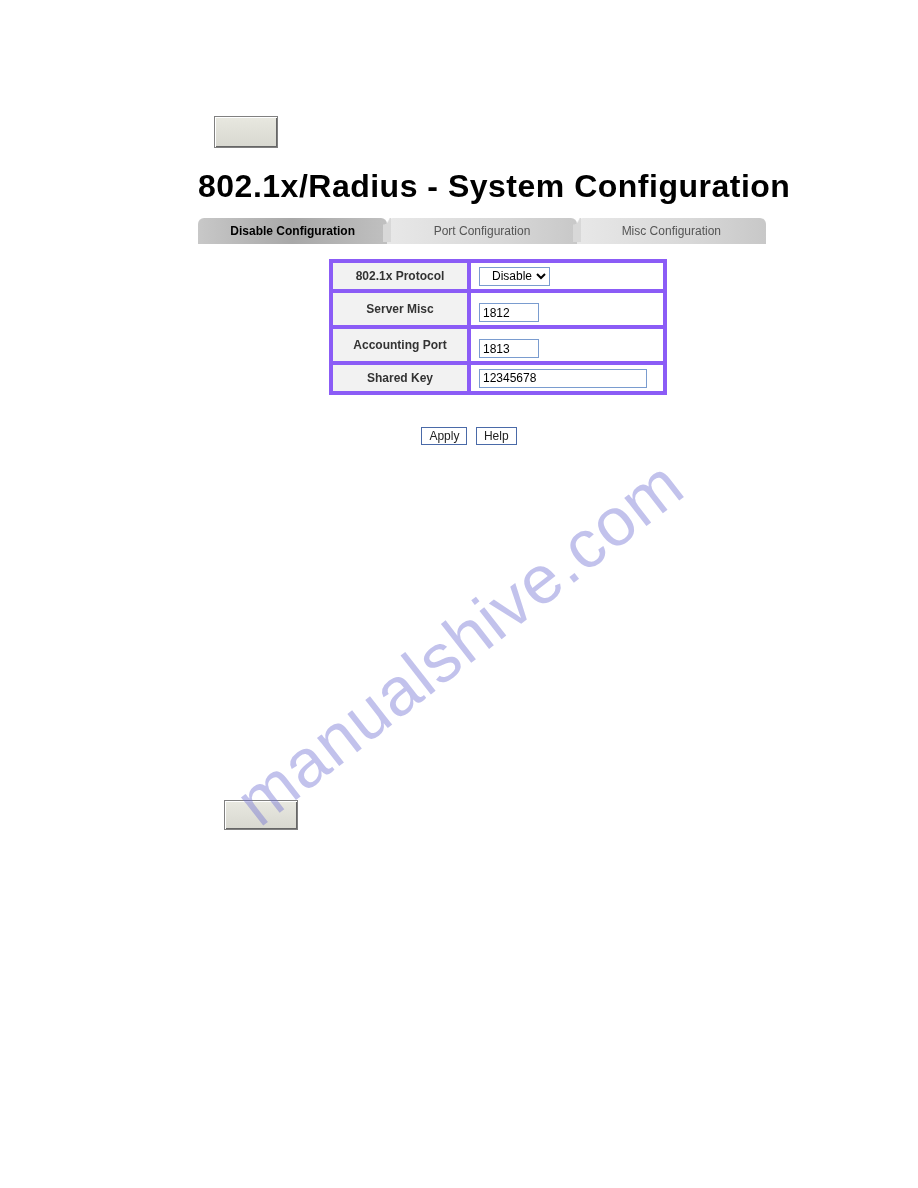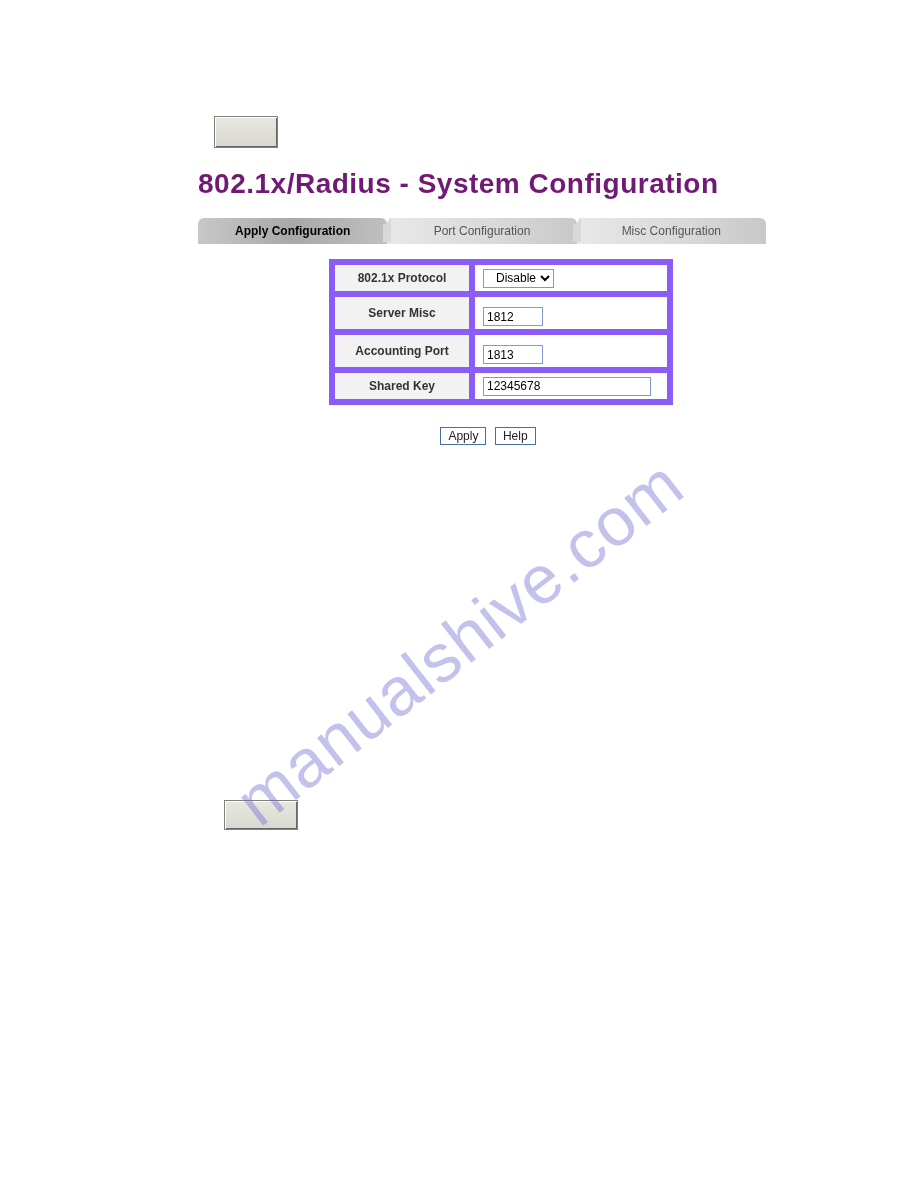--- a/index.html
+++ b/index.html
@@ -20,23 +20,23 @@
     height: 30px;
     background: linear-gradient(#e8e8e0, #d8d8d0);
     border: 1px solid #808080;
     box-shadow: inset 1px 1px 0 #fff, inset -1px -1px 0 #666;
   }
   .page-title {
     position: absolute;
     left: 198px;
     top: 168px;
     font-family: Arial, sans-serif;
-    font-size: 28px;
+    font-size: 32px;
     font-weight: bold;
-    color: #701a75;
+    color: #000000;
     letter-spacing: 0.5px;
   }
   .tabbar {
     position: absolute;
     left: 198px;
     top: 218px;
     width: 568px;
     height: 26px;
     display: flex;
   }
@@ -72,21 +72,21 @@
     background: radial-gradient(circle at 0 0, transparent 6px, #d8d8d8 7px);
   }
   .config-table {
     position: absolute;
     left: 329px;
     top: 259px;
     border-collapse: collapse;
     font-size: 12px;
   }
   .config-table td {
-    border: 6px solid #8b5cf6;
+    border: 4px solid #8b5cf6;
     padding: 3px 8px;
     height: 20px;
     background: #fff;
   }
   .config-table td.label-cell {
     text-align: center;
     background: #f2f2f2;
     font-weight: bold;
     color: #333;
     width: 118px;
@@ -107,21 +107,21 @@
     border: 1px solid #7a9ccf;
     height: 15px;
     padding: 1px 3px;
     background: #fff;
   }
   .input-short { width: 100px; }
   .input-port { width: 52px; margin-top: 7px; }
   .input-long { width: 160px; }
   .button-row {
     position: absolute;
-    left: 329px;
+    left: 310px;
     top: 426px;
     width: 318px;
     text-align: center;
   }
   .button-row button {
     font-size: 12px;
     background: #fff;
     border: 1px solid #4a6aa8;
     color: #222;
     padding: 1px 7px;
@@ -153,21 +153,21 @@
   }
 </style>
 </head>
 <body>
 
 <div class="top-button"></div>
 
 <div class="page-title">802.1x/Radius - System Configuration</div>
 
 <div class="tabbar">
-  <div class="tab tab-active">Apply Configuration</div>
+  <div class="tab tab-active">Disable Configuration</div>
   <div class="tab tab-inactive">Port Configuration</div>
   <div class="tab tab-inactive">Misc Configuration</div>
 </div>
 
 <table class="config-table">
   <tbody>
       <tr>
     <td class="label-cell">802.1x Protocol</td>
     <td class="value-cell">
       <select>

